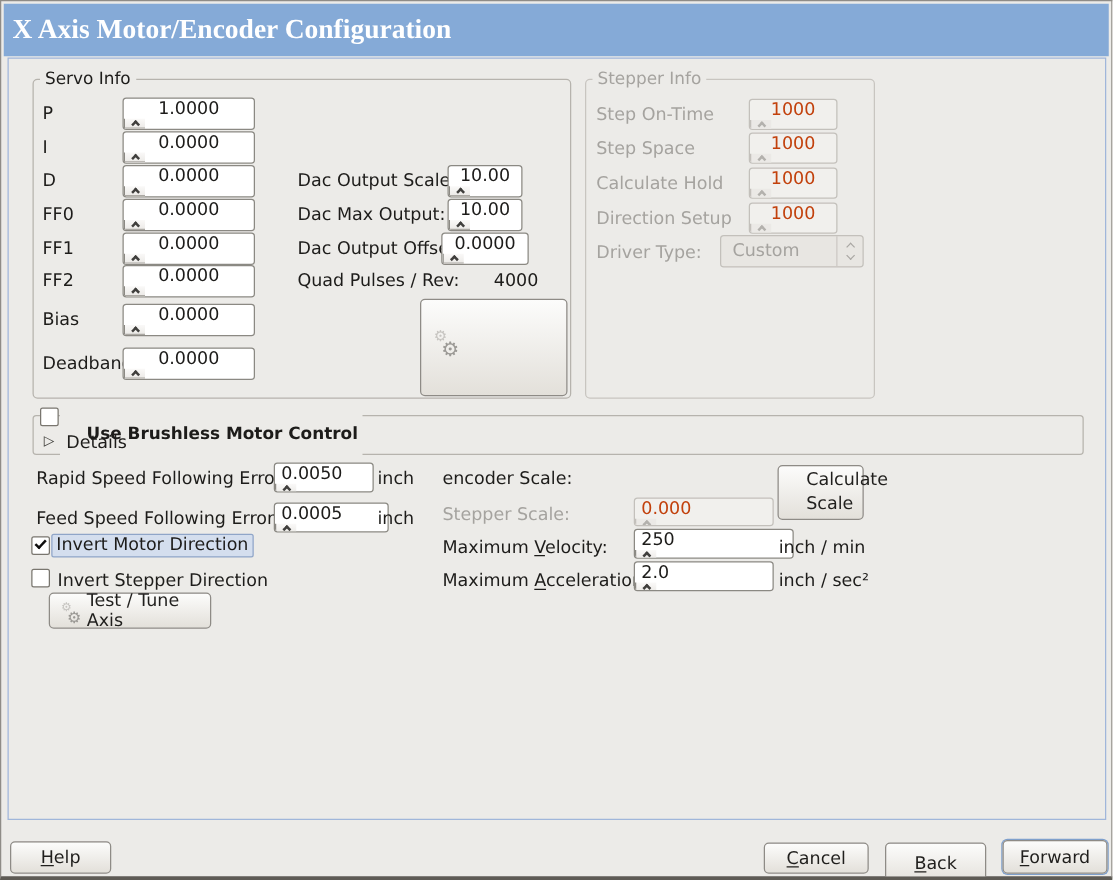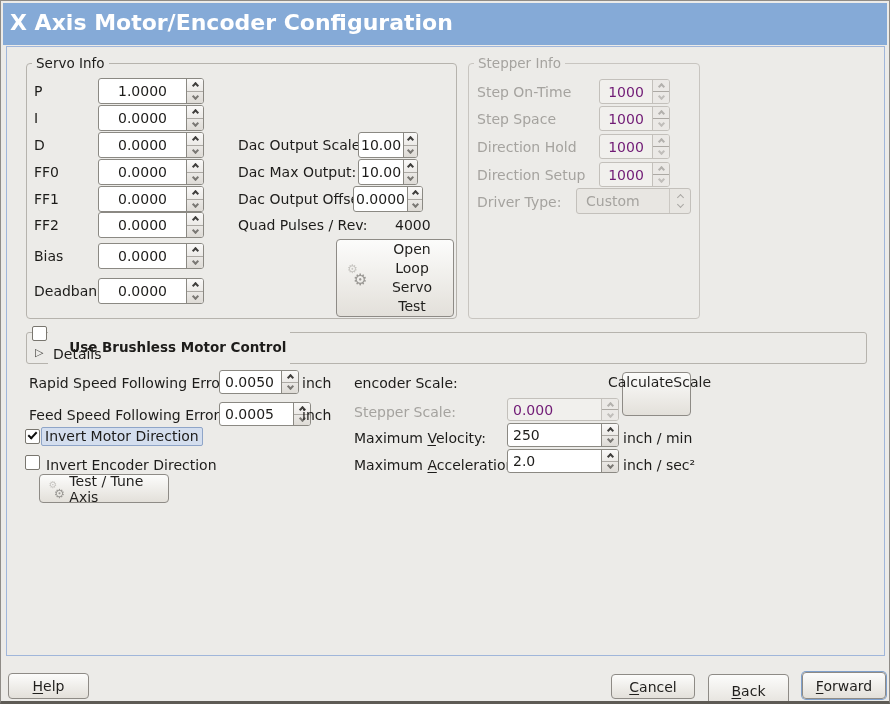--- a/index.html
+++ b/index.html
@@ -3,39 +3,39 @@
 <meta charset="utf-8">
 <style>
   * { margin:0; padding:0; box-sizing:border-box; }
   body { background:#fff; font-family:"DejaVu Sans", sans-serif; }
   .win {
     position:relative; width:890px; height:704px;
     background:#ECEBE8; color:#1D1C1A;
     border:1px solid #8F8C87; border-bottom:3px solid #5E5B55;
     font-size:14px; overflow:hidden;
   }
-  .titlebar { position:absolute; left:2px; top:2px; width:884px; height:42px; background:#85AAD7; }
+  .titlebar { position:absolute; left:2px; top:2px; width:884px; height:42px; background:#85AAD7;font-family:Liberation Serif, serif; }
   .title { position:absolute; left:7px; top:7px; font-size:22px; font-weight:bold; color:#FFFFFF; white-space:pre; }
   .content-frame { position:absolute; left:5px; top:45px; width:879px; height:610px; border:1px solid #A0B6DA; }
   .gframe { position:absolute; border:1px solid #B6B3AD; border-radius:4px; }
   .glabel { position:absolute; background:#ECEBE8; padding:0 4px; font-size:13.5px; white-space:pre; }
   .lbl { position:absolute; white-space:pre; line-height:18px; }
   .dis { color:#A5A39F; }
   .bold { font-weight:bold;margin-top:44px; }
   
-  .spin { position:absolute; display:flex; background:#FFFFFF; border:1px solid #8B8983; border-radius:3px; overflow:hidden; }
+  .spin { position:absolute; display:flex; background:#FFFFFF; border:1px solid #8B8983; border-radius:3px; overflow:hidden;flex-direction:column; }
   .spin .txt { flex:1; display:flex; align-items:center; padding:0 5px; font-size:14px; white-space:pre; }
   .spin.center .txt { justify-content:center; padding:0 2px; }
   .spin .btns { width:17px; border-left:1px solid #8B8983; display:flex; flex-direction:column; background:linear-gradient(#FAF9F8,#DEDBD6); }
   .spin .b { flex:1; display:flex; align-items:center; justify-content:center; }
   .spin .b.up { border-bottom:1px solid #ACA9A4; }
   .cu { display:block; width:5px; height:5px; border-left:2px solid #403F3D; border-top:2px solid #403F3D; transform:rotate(45deg); margin-top:2px; }
   .cd { display:block; width:5px; height:5px; border-right:2px solid #7A7874; border-bottom:2px solid #7A7874; transform:rotate(45deg); margin-bottom:2px; }
   .spin.off { background:#F1F0ED; border-color:#C3C0BB; }
-  .spin.off .txt { color:#701a75; }
+  .spin.off .txt { color:#c2410c; }
   .spin.off .btns { border-left-color:#C3C0BB; background:#EBE9E6; }
   .spin.off .cu { border-color:#B3B1AD; }
   .spin.off .cd { border-color:#C0BEBA; }
   
   .btn { position:absolute; background:linear-gradient(#FCFCFB,#E3E0DA); border:1px solid #8E8B86; border-radius:4px;
          display:flex; align-items:center; justify-content:center; font-size:14px; color:#201F1D; }
   .btn.focus { box-shadow:0 0 0 1px #7FA0CC; }
   .mn { text-decoration:underline; text-underline-offset:2px; }
   
   .cb { position:absolute; width:15px; height:15px; background:#FFFFFF; border:1px solid #79766F; border-radius:2px; }
@@ -200,26 +200,20 @@
     </div>
   </div>
   <div class="lbl" style="left:237px;top:215px">Quad Pulses / Rev:</div>
   <div class="val" style="left:394px;top:215px">4000</div>
 
   <div class="btn" style="left:335px;top:238px;width:118px;height:78px;justify-content:flex-start;padding-left:10px">
     <span class="gears">
         <i class="gear-sm">⚙</i>
         <i class="gear-lg">⚙</i>
       </span>
-    <span style="flex:1;text-align:center;line-height:19px">
-      <span style="display:block">Open</span>
-      <span style="display:block">Loop</span>
-      <span style="display:block">Servo</span>
-      <span style="display:block">Test</span>
-    </span>
   </div>
 
   <div class="gframe" style="left:467px;top:62px;width:232px;height:256px;border-color:#C8C5C0"></div>
   <div class="glabel dis" style="left:473px;top:54px">Stepper Info</div>
 
   <div class="lbl dis" style="left:476px;top:82px">Step On-Time</div>
   <div class="spin center off" style="left:598px;top:78px;width:71px;height:25px">
     <div class="txt">1000</div>
     <div class="btns">
       <div class="b up">
@@ -235,21 +229,21 @@
     <div class="txt">1000</div>
     <div class="btns">
       <div class="b up">
           <span class="cu"></span>
         </div>
       <div class="b">
           <span class="cd"></span>
         </div>
     </div>
   </div>
-  <div class="lbl dis" style="left:476px;top:137px">Direction Hold</div>
+  <div class="lbl dis" style="left:476px;top:137px">Calculate Hold</div>
   <div class="spin center off" style="left:598px;top:133px;width:71px;height:25px">
     <div class="txt">1000</div>
     <div class="btns">
       <div class="b up">
           <span class="cu"></span>
         </div>
       <div class="b">
           <span class="cd"></span>
         </div>
     </div>
@@ -310,51 +304,51 @@
     </div>
   </div>
   <div class="lbl" style="left:301px;top:405px">inch</div>
 
   <div class="cb" style="left:24px;top:428px">
       <span class="mark"></span>
     </div>
   <div class="hl" style="left:40px;top:426px">Invert Motor Direction</div>
 
   <div class="cb" style="left:24px;top:454px"></div>
-  <div class="lbl" style="left:45px;top:455px">Invert Encoder Direction</div>
+  <div class="lbl" style="left:45px;top:455px">Invert Stepper Direction</div>
 
   <div class="btn" style="left:38px;top:473px;width:130px;height:29px;justify-content:flex-start;padding-left:7px">
     <span class="gears" style="width:20px;height:20px;transform:scale(0.8);margin-top:3px">
         <i class="gear-sm">⚙</i>
         <i class="gear-lg">⚙</i>
       </span>
     <span style="margin-left:4px">Test / Tune Axis</span>
   </div>
 
   <div class="lbl" style="left:353px;top:373px">encoder Scale:</div>
-  <div class="btn" style="left:621px;top:371px;width:69px;height:44px;flex-direction:row;align-items:flex-start;padding-left:6px;line-height:19px">
+  <div class="btn" style="left:621px;top:371px;width:69px;height:44px;flex-direction:column;align-items:flex-start;padding-left:22px;line-height:19px">
     <span>Calculate</span>
     <span>Scale</span>
   </div>
 
   <div class="lbl dis" style="left:353px;top:402px">Stepper Scale:</div>
   <div class="spin off" style="left:506px;top:397px;width:112px;height:23px">
     <div class="txt">0.000</div>
     <div class="btns">
       <div class="b up">
           <span class="cu"></span>
         </div>
       <div class="b">
           <span class="cd"></span>
         </div>
     </div>
   </div>
 
   <div class="lbl" style="left:353px;top:428px"><span>Maximum </span><span class="mn">V</span><span>elocity:</span></div>
-  <div class="spin" style="left:506px;top:422px;width:112px;height:24px">
+  <div class="spin" style="left:506px;top:422px;width:128px;height:24px">
     <div class="txt">250</div>
     <div class="btns">
       <div class="b up">
           <span class="cu"></span>
         </div>
       <div class="b">
           <span class="cd"></span>
         </div>
     </div>
   </div>

